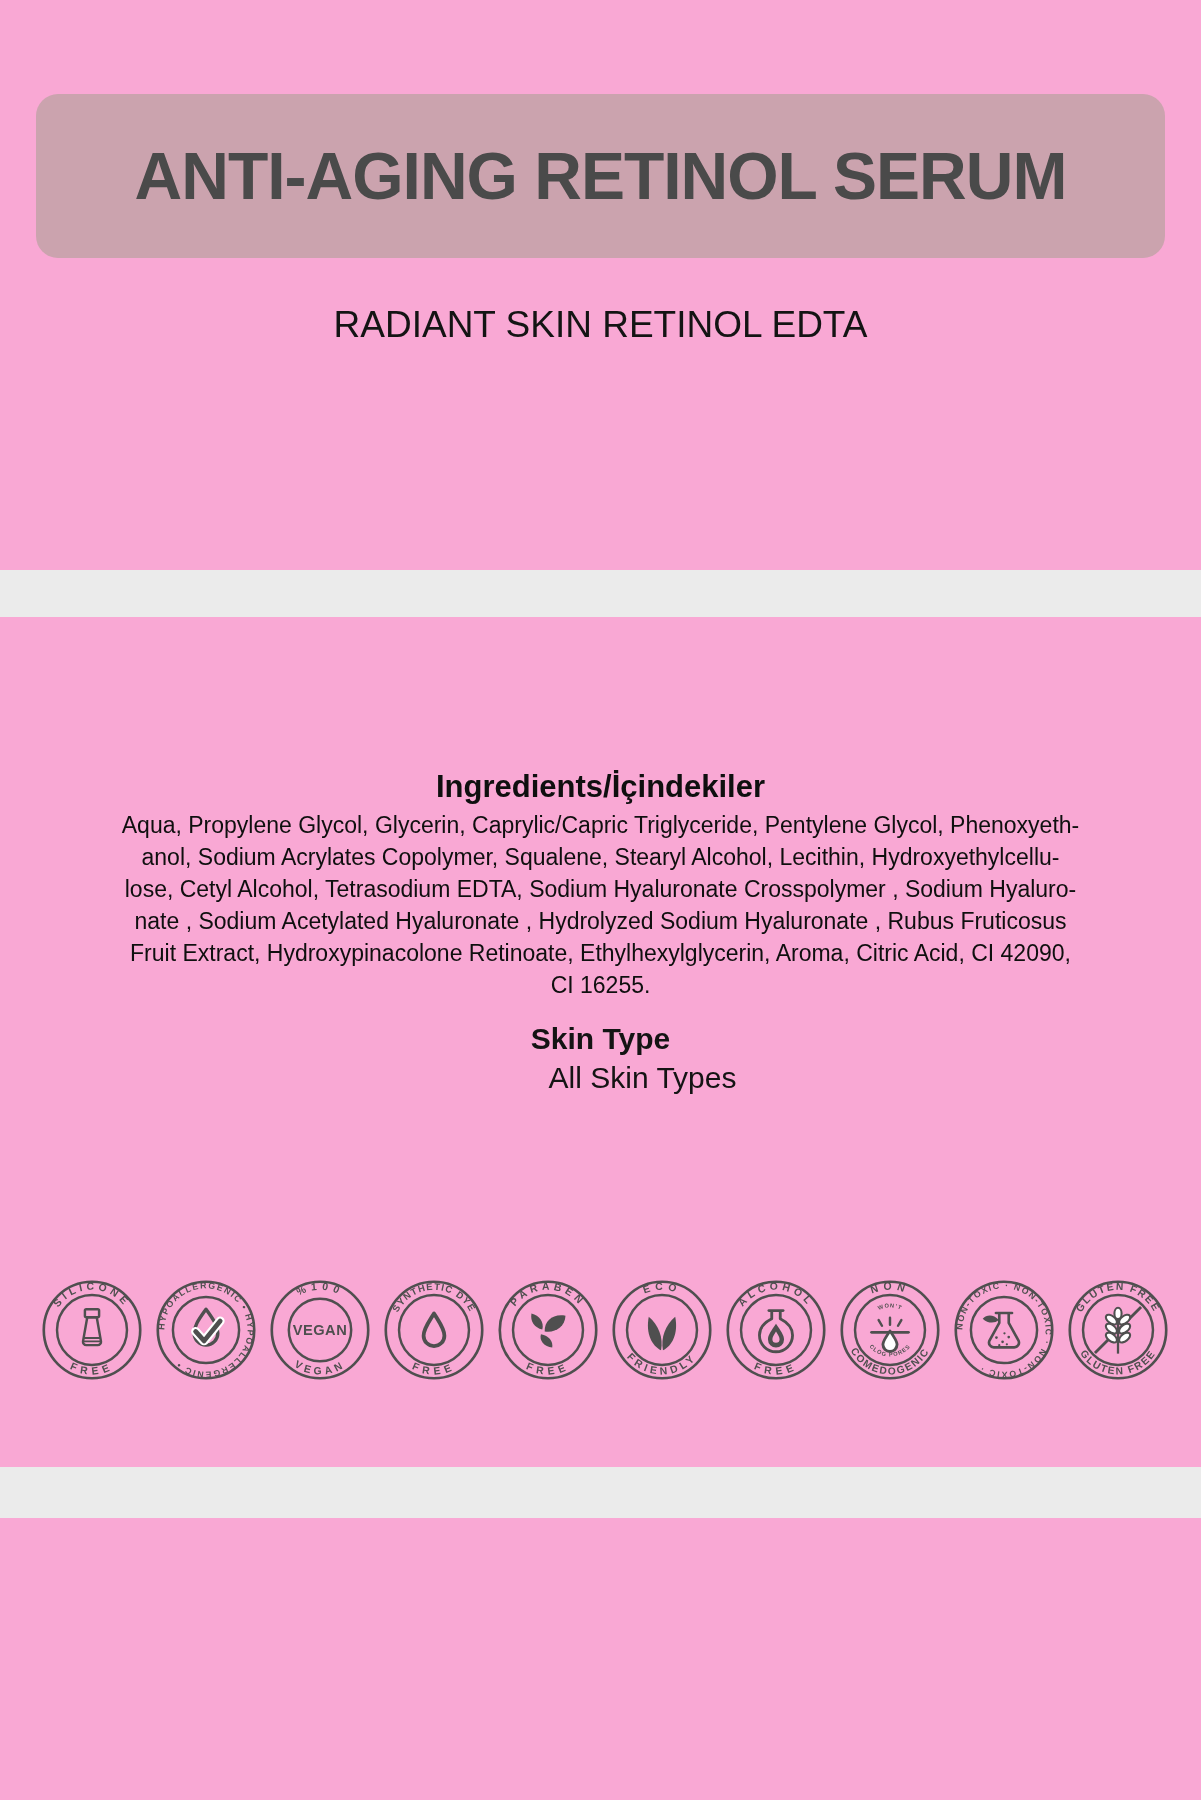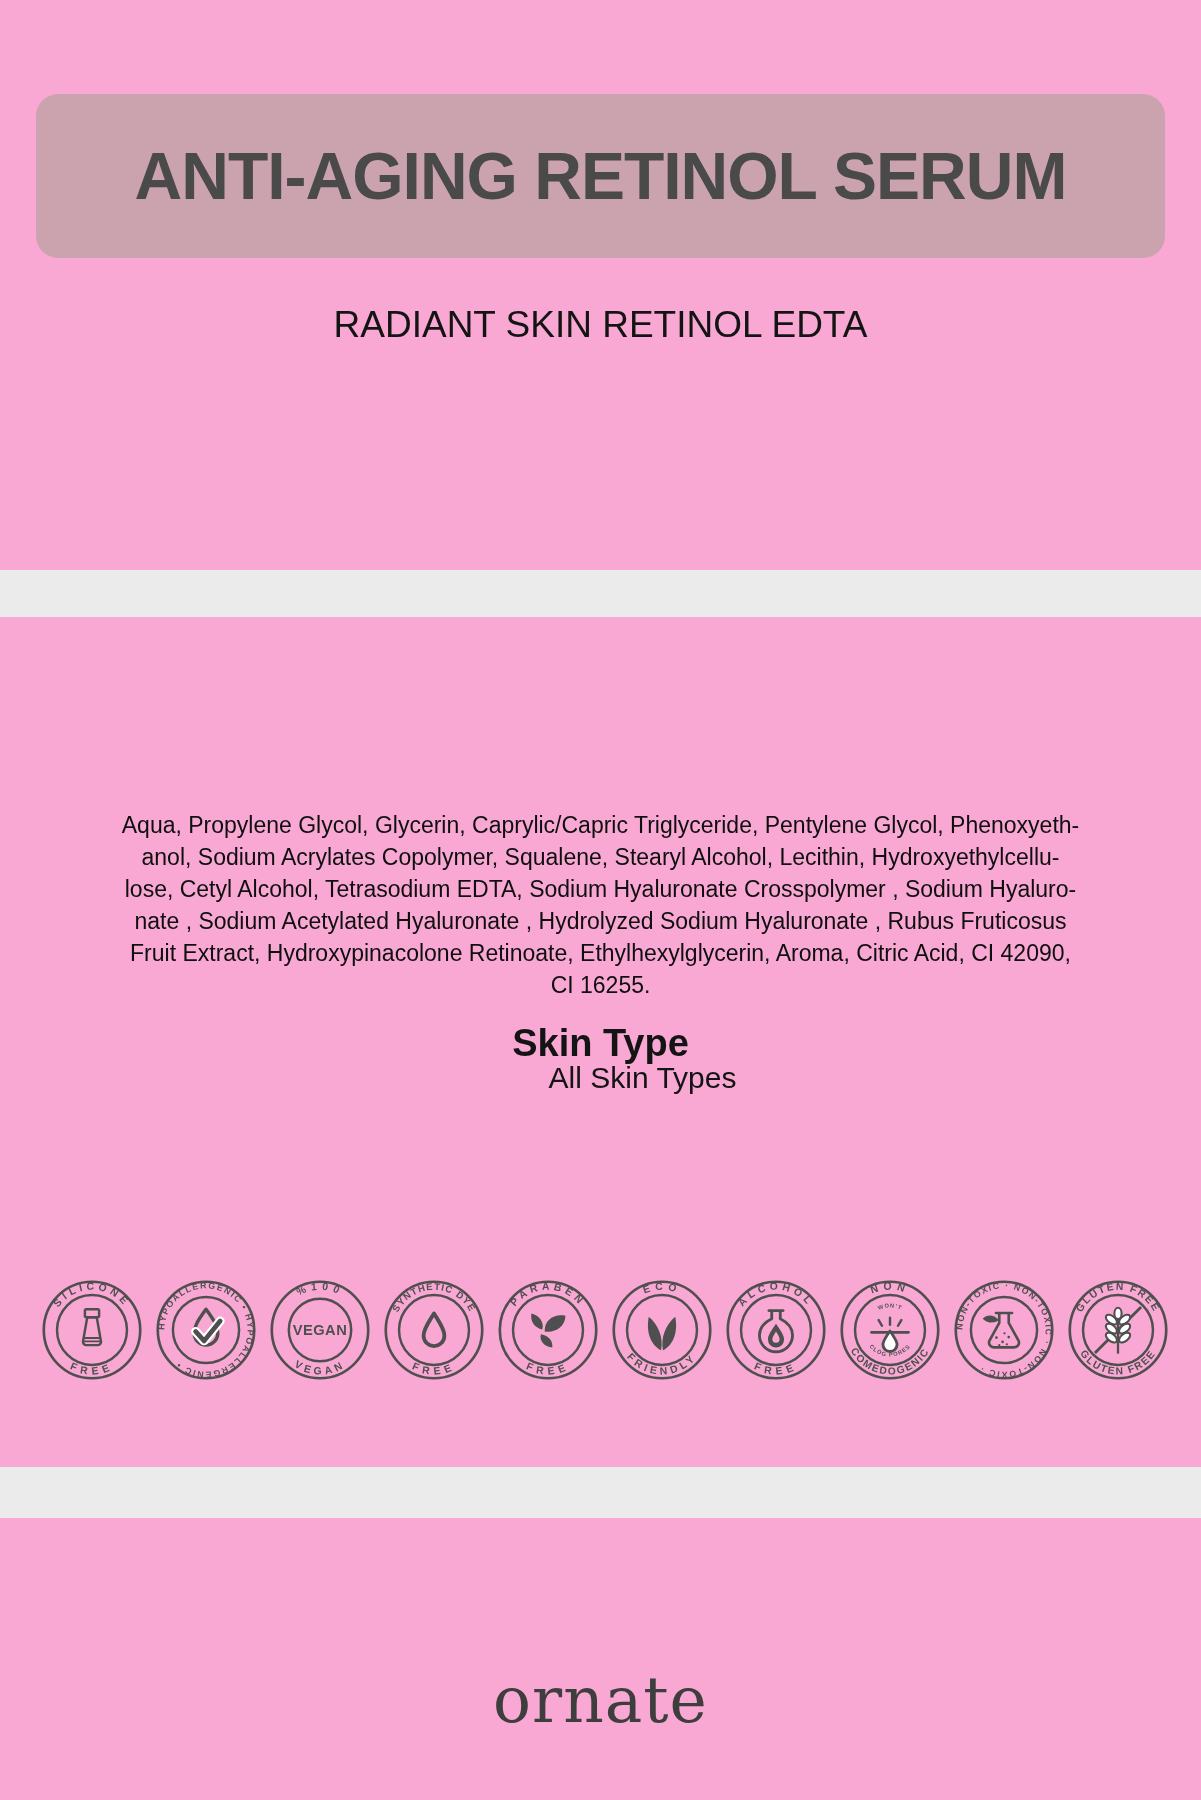--- a/index.html
+++ b/index.html
@@ -19,21 +19,21 @@
   .subtitle{position:absolute;top:304px;left:0;width:100%;text-align:center;font-size:37px;color:#141414;}
   .band{position:absolute;left:0;width:100%;background:#ebebeb;}
   .band-top{top:570px;height:47px;}
   .band-bottom{top:1467px;height:51px;}
   .ing-heading{position:absolute;top:769px;left:0;width:100%;text-align:center;font-size:31px;font-weight:bold;color:#0f0f0f;}
   .ing-text{
     position:absolute;top:809px;left:50%;transform:translateX(-50%);
     width:1150px;text-align:center;font-size:23px;line-height:32px;
     white-space:pre-line;color:#0f0f0f;
   }
-  .skin-heading{position:absolute;top:1022px;left:0;width:100%;text-align:center;font-size:38px;font-weight:bold;color:#141414;}
+  .skin-heading{position:absolute;top:1022px;left:0;width:100%;text-align:center;font-size:30px;font-weight:bold;color:#141414;}
   .skin-value{position:absolute;top:1061px;left:0;width:100%;text-align:center;font-size:30px;color:#141414;padding-left:42px;}
   .badges{position:absolute;top:1278px;left:40px;width:1130px;display:flex;justify-content:space-between;}
   .badge{display:block;}
   .badge text{font-family:"Liberation Sans","DejaVu Sans",sans-serif;}
   .logo{
     position:absolute;top:1664px;left:0;width:100%;text-align:center;
     font-family:"DejaVu Serif","Liberation Serif",serif;
     font-size:63px;color:#3e3e3e;letter-spacing:1px;
   }
 </style>
@@ -43,20 +43,21 @@
 <div class="page">
 
   <div class="banner">
     <h1>ANTI-AGING RETINOL SERUM</h1>
   </div>
 
   <div class="subtitle">RADIANT SKIN RETINOL EDTA</div>
 
   <div class="band band-top"></div>
 
+  <div class="ing-heading">Ingredients/İçindekiler</div>
   <div class="ing-text">Aqua, Propylene Glycol, Glycerin, Caprylic/Capric Triglyceride, Pentylene Glycol, Phenoxyeth-
 anol, Sodium Acrylates Copolymer, Squalene, Stearyl Alcohol, Lecithin, Hydroxyethylcellu-
 lose, Cetyl Alcohol, Tetrasodium EDTA, Sodium Hyaluronate Crosspolymer , Sodium Hyaluro-
 nate , Sodium Acetylated Hyaluronate , Hydrolyzed Sodium Hyaluronate , Rubus Fruticosus
 Fruit Extract, Hydroxypinacolone Retinoate, Ethylhexylglycerin, Aroma, Citric Acid, CI 42090,
 CI 16255.</div>
 
   <div class="skin-heading">Skin Type</div>
   <div class="skin-value">All Skin Types</div>
 
@@ -243,15 +244,14 @@
           <ellipse cx="48" cy="63" rx="6.8" ry="3.8" transform="rotate(38 48 63)" fill="#fff" stroke="#4f4f4f" stroke-width="2.2"></ellipse>
           <ellipse cx="62" cy="63" rx="6.8" ry="3.8" transform="rotate(-38 62 63)" fill="#fff" stroke="#4f4f4f" stroke-width="2.2"></ellipse>
         </g>
         <text font-size="10.8" font-weight="bold" letter-spacing="1.8" fill="#4f4f4f"><textPath href="#t9" startOffset="50%" text-anchor="middle">GLUTEN FREE</textPath></text>
         <text font-size="10.8" font-weight="bold" letter-spacing="1.8" fill="#4f4f4f"><textPath href="#bp9" startOffset="50%" text-anchor="middle">GLUTEN FREE</textPath></text>
       </svg>
     </div>
 
   <div class="band band-bottom"></div>
 
-  <div class="logo">ornate</div>
 
 </div>
 
 </body></html>

